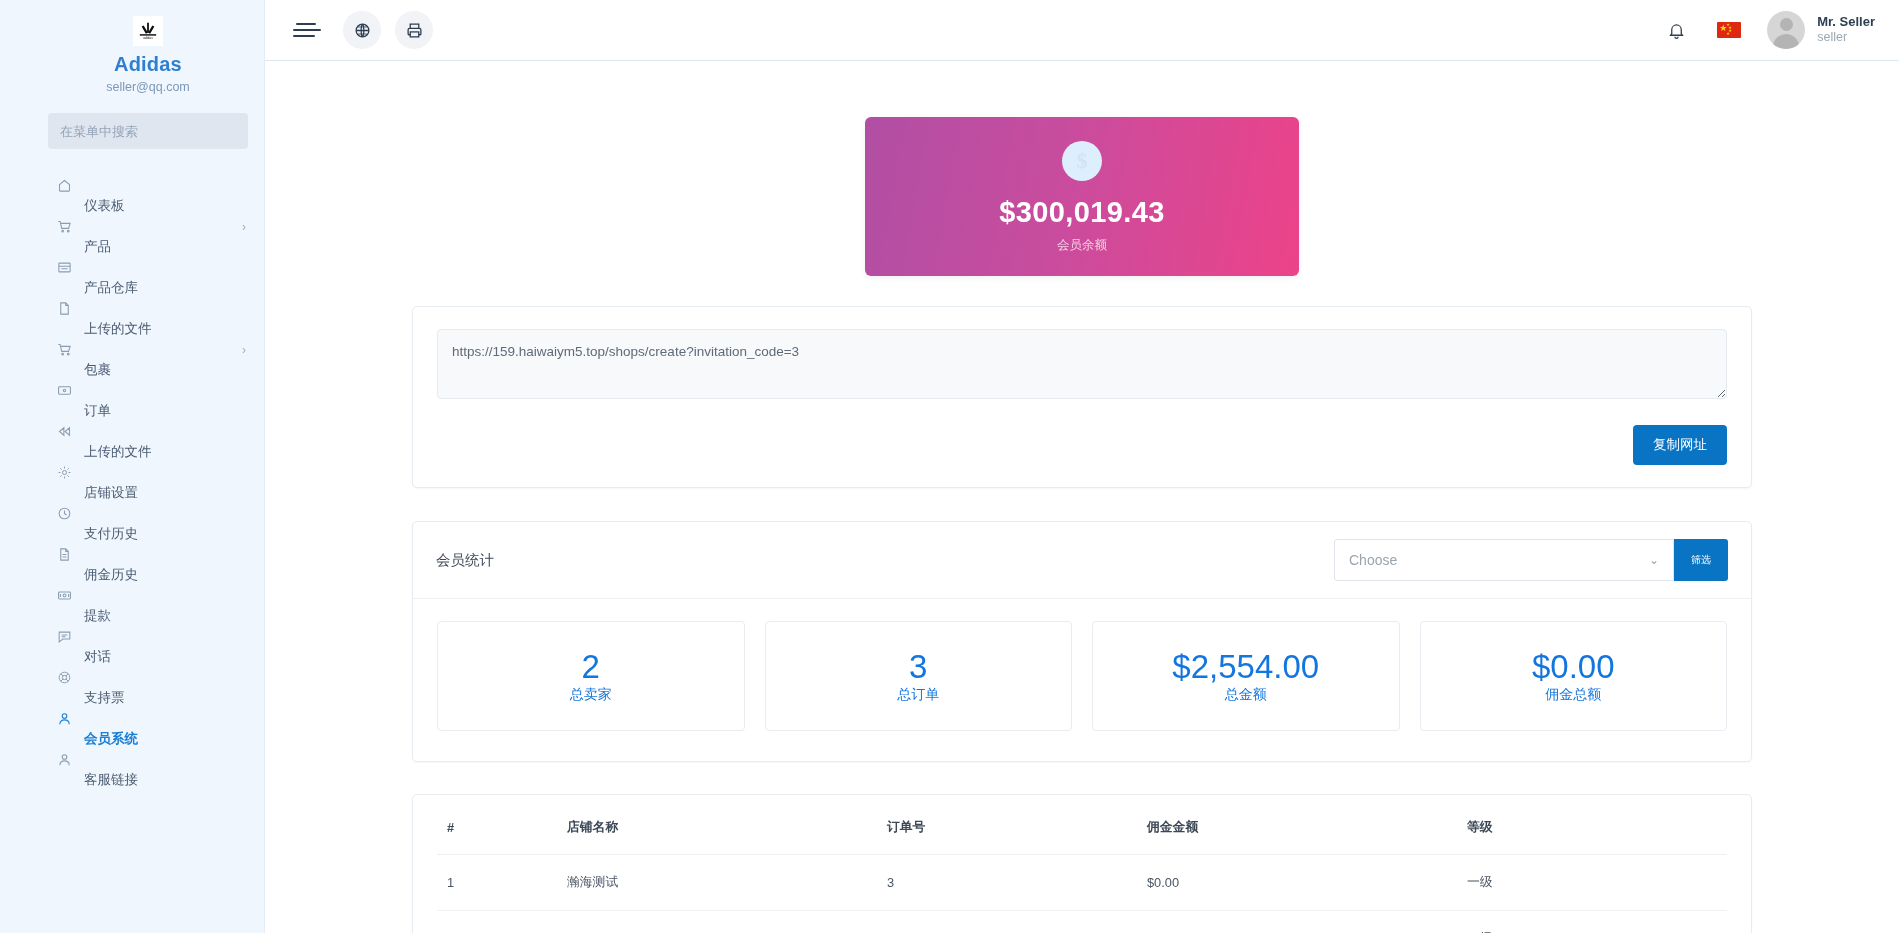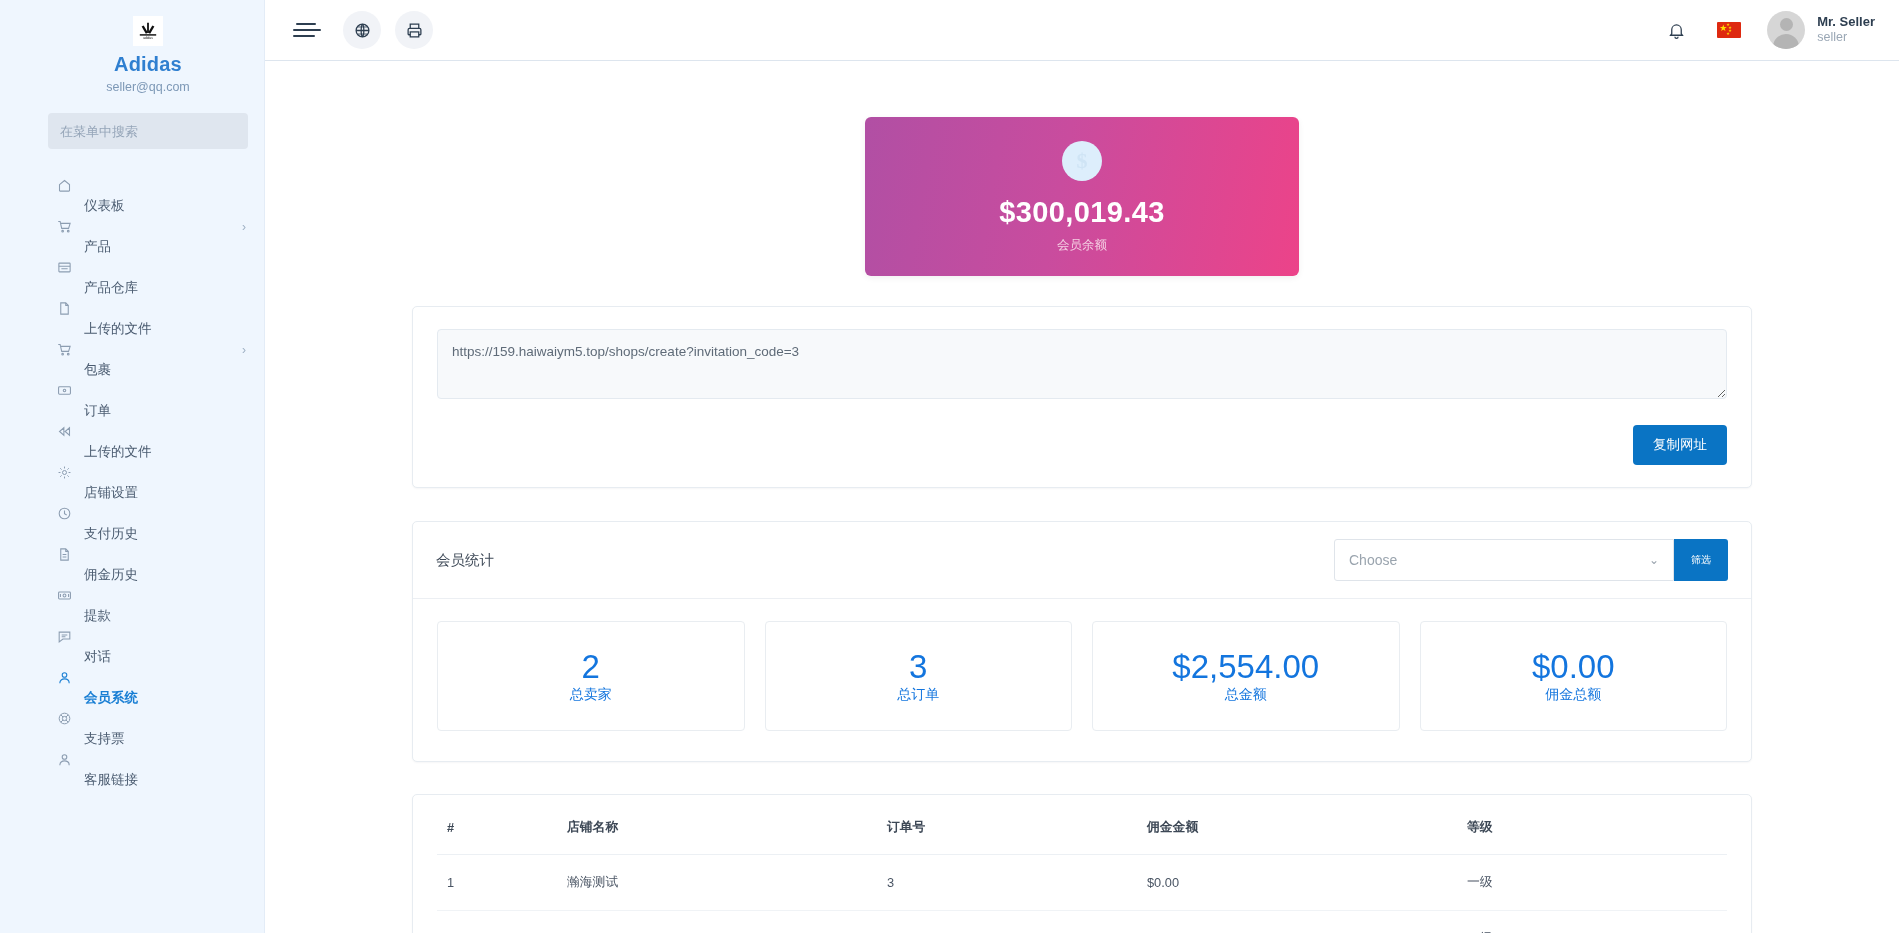--- a/index.html
+++ b/index.html
@@ -380,38 +380,38 @@
         </div>
         <div class="menu-item">
           <span class="mi-icon">
             <svg width="15" height="15" viewBox="0 0 24 24" fill="none" stroke="currentColor" stroke-width="1.7">
               <path d="M3.5 5h17v11h-11l-6 4.5z"></path>
               <path d="M7.5 9.5h9M7.5 12.5h6"></path>
             </svg>
           </span>
           <span class="mi-label">对话</span>
         </div>
-        <div class="menu-item active">
-          <span class="mi-icon">
-            <svg width="15" height="15" viewBox="0 0 24 24" fill="none" stroke="currentColor" stroke-width="1.7">
-              <circle cx="12" cy="8" r="3.7"></circle>
-              <path d="M4.5 21c0-4.2 3.4-6.8 7.5-6.8s7.5 2.6 7.5 6.8"></path>
-            </svg>
-          </span>
-          <span class="mi-label">会员系统</span>
-        </div>
         <div class="menu-item">
           <span class="mi-icon">
             <svg width="15" height="15" viewBox="0 0 24 24" fill="none" stroke="currentColor" stroke-width="1.6">
               <circle cx="12" cy="12" r="8.5"></circle>
               <circle cx="12" cy="12" r="3.4"></circle>
               <path d="M6 6l3.6 3.6M18 6l-3.6 3.6M6 18l3.6-3.6M18 18l-3.6-3.6"></path>
             </svg>
           </span>
           <span class="mi-label">支持票</span>
+        </div>
+        <div class="menu-item active">
+          <span class="mi-icon">
+            <svg width="15" height="15" viewBox="0 0 24 24" fill="none" stroke="currentColor" stroke-width="1.7">
+              <circle cx="12" cy="8" r="3.7"></circle>
+              <path d="M4.5 21c0-4.2 3.4-6.8 7.5-6.8s7.5 2.6 7.5 6.8"></path>
+            </svg>
+          </span>
+          <span class="mi-label">会员系统</span>
         </div>
         <div class="menu-item">
           <span class="mi-icon">
             <svg width="15" height="15" viewBox="0 0 24 24" fill="none" stroke="currentColor" stroke-width="1.7">
               <circle cx="12" cy="8" r="3.7"></circle>
               <path d="M4.5 21c0-4.2 3.4-6.8 7.5-6.8s7.5 2.6 7.5 6.8"></path>
             </svg>
           </span>
           <span class="mi-label">客服链接</span>
         </div>

